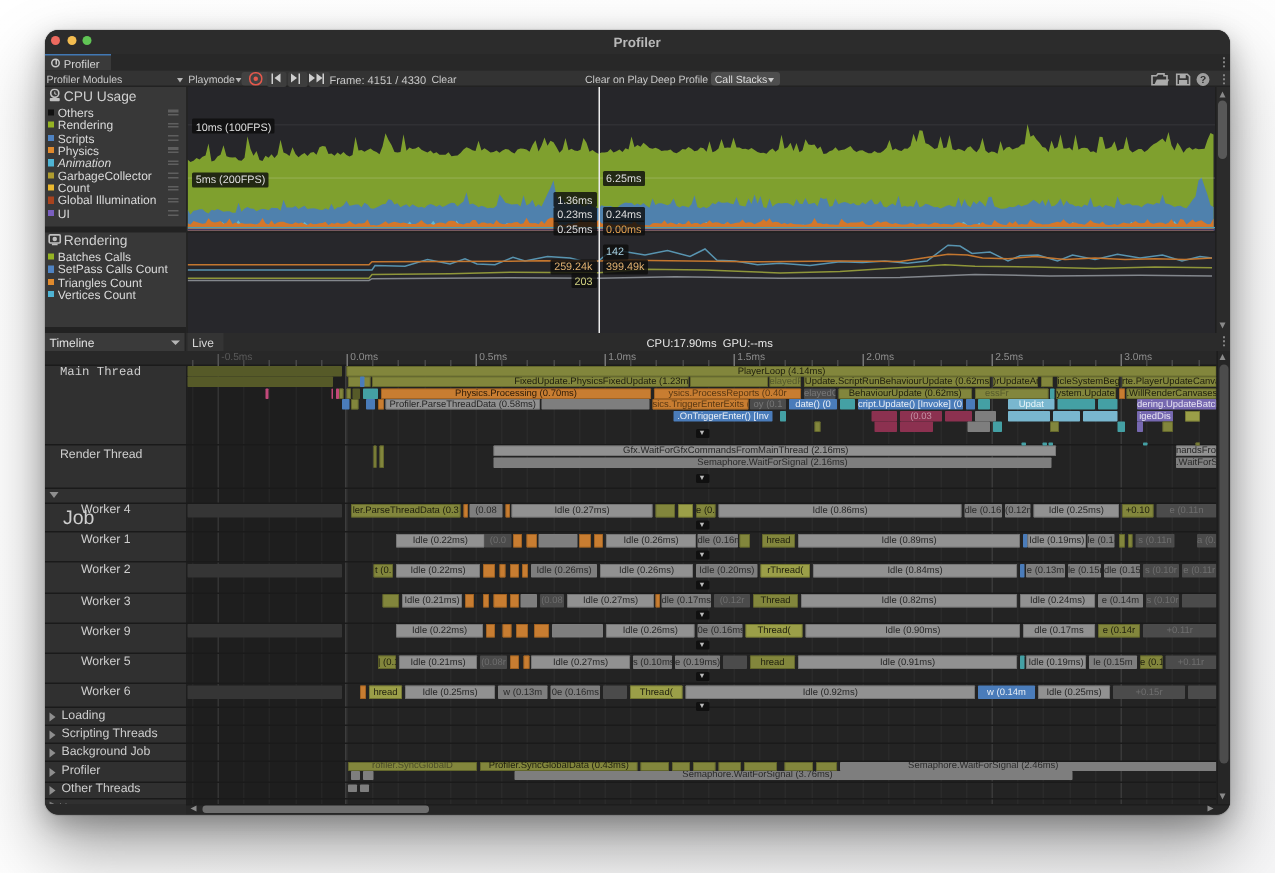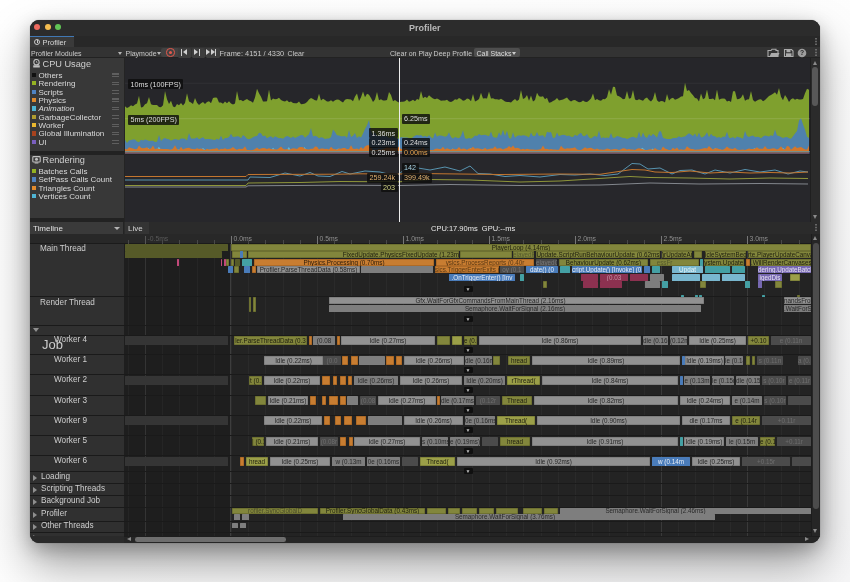--- a/index.html
+++ b/index.html
@@ -127,21 +127,21 @@
 <div class="" style="left:82px;top:80.8px;width:7px;height:1.2px;background:#5f5f5f;"></div>
 <div class="" style="left:1.7px;top:86.2px;width:4.4px;height:4.4px;background:#4fb4d4;"></div>
 <div class="lbl" style="left:8.5px;top:85px;font-size:8px;color:#dadada;font-weight:normal;font-style:italic;">Animation</div>
 <div class="" style="left:82px;top:86.8px;width:7px;height:1.2px;background:#5f5f5f;"></div>
 <div class="" style="left:82px;top:89.2px;width:7px;height:1.2px;background:#5f5f5f;"></div>
 <div class="" style="left:1.7px;top:94.5px;width:4.4px;height:4.4px;background:#af9c2f;"></div>
 <div class="lbl" style="left:8.5px;top:93.7px;font-size:8px;color:#dadada;font-weight:normal;">GarbageCollector</div>
 <div class="" style="left:82px;top:95.1px;width:7px;height:1.2px;background:#5f5f5f;"></div>
 <div class="" style="left:82px;top:97.5px;width:7px;height:1.2px;background:#5f5f5f;"></div>
 <div class="" style="left:1.7px;top:102.9px;width:4.4px;height:4.4px;background:#eab82f;"></div>
-<div class="lbl" style="left:8.5px;top:102.1px;font-size:8px;color:#dadada;font-weight:normal;">Worker</div>
+<div class="lbl" style="left:8.5px;top:102.1px;font-size:8px;color:#dadada;font-weight:normal;">Count</div>
 <div class="" style="left:82px;top:103.5px;width:7px;height:1.2px;background:#5f5f5f;"></div>
 <div class="" style="left:82px;top:105.9px;width:7px;height:1.2px;background:#5f5f5f;"></div>
 <div class="" style="left:1.7px;top:111.2px;width:4.4px;height:4.4px;background:#a8431e;"></div>
 <div class="lbl" style="left:8.5px;top:110.4px;font-size:8px;color:#dadada;font-weight:normal;">Global Illumination</div>
 <div class="" style="left:82px;top:111.8px;width:7px;height:1.2px;background:#5f5f5f;"></div>
 <div class="" style="left:82px;top:114.2px;width:7px;height:1.2px;background:#5f5f5f;"></div>
 <div class="" style="left:1.7px;top:119.6px;width:4.4px;height:4.4px;background:#7a5fbf;"></div>
 <div class="lbl" style="left:8.5px;top:118.8px;font-size:8px;color:#dadada;font-weight:normal;">UI</div>
 <div class="" style="left:82px;top:120.2px;width:7px;height:1.2px;background:#5f5f5f;"></div>
 <div class="" style="left:82px;top:122.6px;width:7px;height:1.2px;background:#5f5f5f;"></div>
@@ -286,21 +286,21 @@
 <div class="" style="left:0px;top:374.6px;width:781px;height:1px;background:#1a1a1a;"></div>
 <div class="" style="left:0px;top:394.8px;width:781px;height:1px;background:#1a1a1a;"></div>
 <div class="" style="left:0px;top:415.0px;width:781px;height:1px;background:#1a1a1a;"></div>
 <div class="" style="left:0px;top:435.2px;width:781px;height:1px;background:#1a1a1a;"></div>
 <div class="" style="left:0px;top:450.5px;width:781px;height:1px;background:#1a1a1a;"></div>
 <div class="" style="left:0px;top:462.5px;width:781px;height:1px;background:#1a1a1a;"></div>
 <div class="" style="left:0px;top:474.5px;width:781px;height:1px;background:#1a1a1a;"></div>
 <div class="" style="left:0px;top:486.5px;width:781px;height:1px;background:#1a1a1a;"></div>
 <div class="" style="left:0px;top:500.5px;width:781px;height:1px;background:#1a1a1a;"></div>
 <div class="" style="left:0px;top:511.5px;width:781px;height:1px;background:#1a1a1a;"></div>
-<div class="lbl" style="left:10px;top:225px;font-size:8.2px;color:#cecece;">Main Thread</div>
+<div class="lbl" style="left:10px;top:225px;font-size:8.2px;color:#cecece;font-family:Liberation Mono, monospace;">Main Thread</div>
 <div class="lbl" style="left:10px;top:279px;font-size:8.2px;color:#cecece;">Render Thread</div>
 <div class="tri" style="left:3px;top:307.5px;border-left:3.2px solid transparent;border-right:3.2px solid transparent;border-top:4px solid #8f8f8f"></div>
 <div class="lbl" style="left:12px;top:318px;font-size:13px;color:#cecece;">Job</div>
 <div class="lbl" style="left:24px;top:316.0px;font-size:8.2px;color:#cecece;">Worker 4</div>
 <div class="lbl" style="left:24px;top:336.2px;font-size:8.2px;color:#cecece;">Worker 1</div>
 <div class="lbl" style="left:24px;top:356.4px;font-size:8.2px;color:#cecece;">Worker 2</div>
 <div class="lbl" style="left:24px;top:376.6px;font-size:8.2px;color:#cecece;">Worker 3</div>
 <div class="lbl" style="left:24px;top:396.8px;font-size:8.2px;color:#cecece;">Worker 9</div>
 <div class="lbl" style="left:24px;top:417.0px;font-size:8.2px;color:#cecece;">Worker 5</div>
 <div class="lbl" style="left:24px;top:437.2px;font-size:8.2px;color:#cecece;">Worker 6</div>

